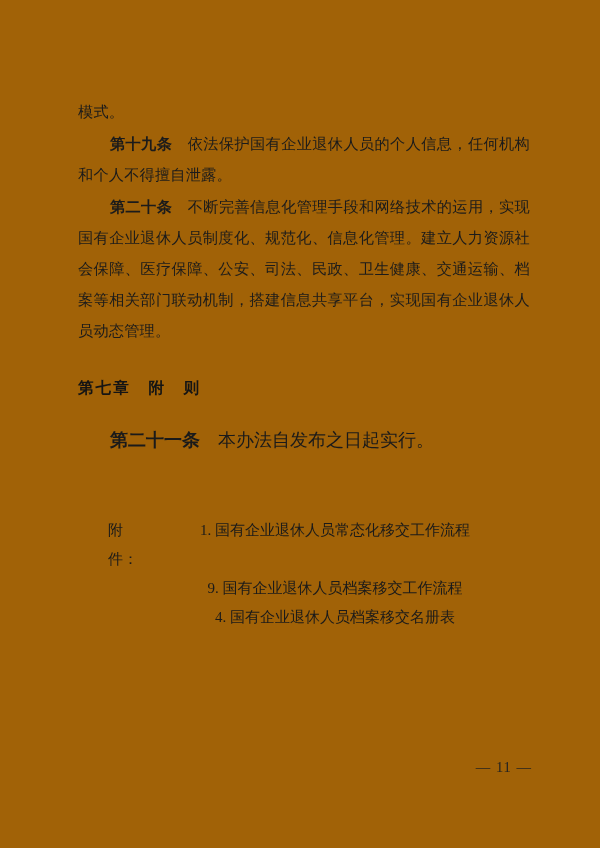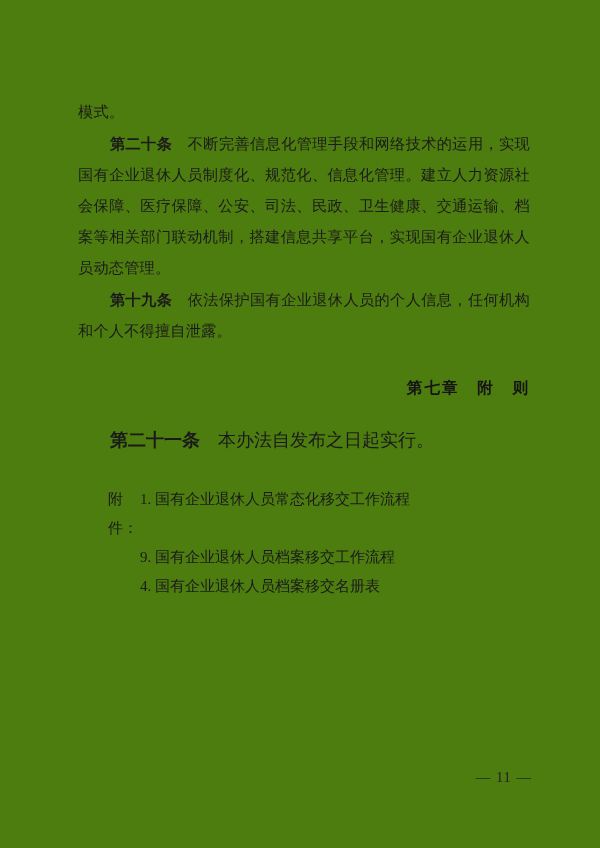--- a/index.html
+++ b/index.html
@@ -11,21 +11,21 @@
     height: 848px;
     background: #ffffff;
     font-family: "Liberation Serif", "DejaVu Serif", serif;
     color: #1a1a1a;
     overflow: hidden;
   }
   .page {
     position: relative;
     width: 600px;
     height: 848px;
-    background: #4d7c0f;
+    background: #a16207;
     box-sizing: border-box;
   }
   .page-inner {
     position: absolute;
     left: 78px;
     top: 96px;
     width: 452px;
     height: 700px;
   }
   .para {
@@ -39,34 +39,34 @@
   }
   .para.indent {
     text-indent: 32px;
   }
   .bold-lead {
     font-weight: bold;
   }
   .chapter-heading {
     font-size: 15.6px;
     font-weight: bold;
-    text-align: right;
+    text-align: left;
     letter-spacing: 2px;
     line-height: 30px;
     margin: 27px 0 22px 0;
     color: #141414;
   }
   .article-final {
     font-size: 18px;
     line-height: 31px;
     text-indent: 32px;
     margin: 0;
   }
   .attachments {
-    margin-top: 29px;
+    margin-top: 60px;
   }
   .attach-row {
     font-size: 15px;
     line-height: 29px;
     display: flex;
     align-items: flex-start;
   }
   .attach-label {
     width: 62px;
     flex: 0 0 62px;
@@ -74,47 +74,48 @@
     padding-left: 30px;
     box-sizing: border-box;
   }
   .attach-list {
     flex: 1 1 auto;
   }
   .attach-item {
     font-size: 15px;
     line-height: 29px;
     white-space: nowrap;
+    text-align: center;
   }
   .attach-sub {
     padding-left: 62px;
   }
   .footer {
     position: absolute;
     left: 0;
     right: 0;
-    bottom: 62px;
+    bottom: 72px;
     text-align: right;
     padding-right: 68px;
     font-size: 14.5px;
     letter-spacing: 1px;
     color: #222;
   }
 </style>
 </head>
 <body>
 
 <div class="page">
   <div class="page-inner">
 
     <p class="para">模式。</p>
 
+    <p class="para indent"><span class="bold-lead">第十九条</span>　依法保护国有企业退休人员的个人信息，任何机构和个人不得擅自泄露。</p>
+
     <p class="para indent"><span class="bold-lead">第二十条</span>　不断完善信息化管理手段和网络技术的运用，实现国有企业退休人员制度化、规范化、信息化管理。建立人力资源社会保障、医疗保障、公安、司法、民政、卫生健康、交通运输、档案等相关部门联动机制，搭建信息共享平台，实现国有企业退休人员动态管理。</p>
-
-    <p class="para indent"><span class="bold-lead">第十九条</span>　依法保护国有企业退休人员的个人信息，任何机构和个人不得擅自泄露。</p>
 
     <h2 class="chapter-heading">第七章　附　则</h2>
 
     <p class="article-final"><span class="bold-lead">第二十一条</span>　本办法自发布之日起实行。</p>
 
     <div class="attachments">
       <div class="attach-row">
         <div class="attach-label">附件：</div>
         <div class="attach-list">
           <div class="attach-item">1. 国有企业退休人员常态化移交工作流程</div>

